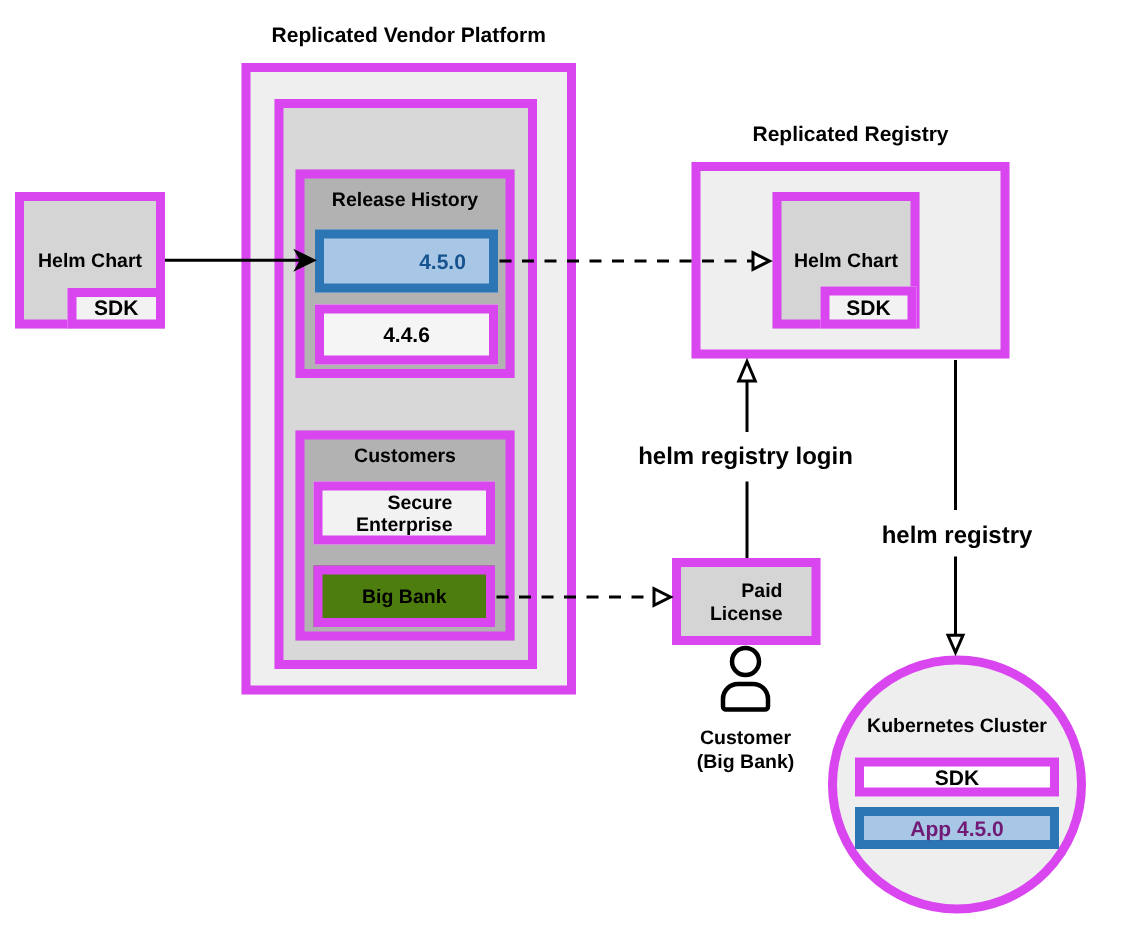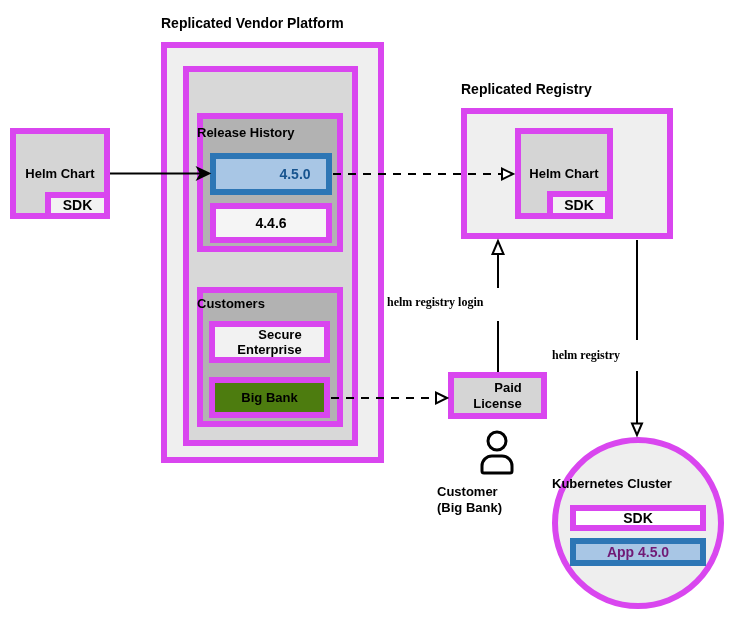--- a/index.html
+++ b/index.html
@@ -5,22 +5,22 @@
   html,body{margin:0;padding:0;background:#fff;}
   .canvas{
     position:relative;width:747px;height:634px;background:#ffffff;overflow:hidden;
     font-family:"Liberation Sans",sans-serif;font-weight:bold;color:#000;
   }
   .box{
     position:absolute;border:6px solid #d946ef;box-sizing:border-box;
     display:flex;align-items:center;justify-content:center;
     text-align:right;font-size:13px;line-height:1.18;
   }
-  .label{position:absolute;text-align:left;font-size:13px;line-height:1.2;}
-  .mono{font-family:Liberation Serif, serif;font-size:12px;font-weight:bold;}
+  .label{position:absolute;text-align:center;font-size:13px;line-height:1.2;}
+  .mono{font-family:Liberation Sans, sans-serif;font-size:16px;font-weight:bold;}
 
   
   .platform-box{left:161px;top:42px;width:223px;height:421px;background:#efefef;}
   .stable-box{left:183px;top:66px;width:175px;height:380px;background:#d8d8d8;}
   .relhist-box{left:197px;top:113px;width:146px;height:139px;background:#b2b2b2;}
   .rel-450{left:210px;top:153px;width:122px;height:42px;background:#a8c6e5;border-color:#2d76b5;color:#17548f;font-size:14px;padding-left:48px;}
   .rel-446{left:210px;top:203px;width:122px;height:40px;background:#f5f5f5;font-size:14px;}
   .customers-box{left:197px;top:287px;width:146px;height:140px;background:#b2b2b2;}
   .secure-box{left:209px;top:321px;width:121px;height:42px;background:#f2f2f2;padding:0 24px;}
   .bigbank-box{left:209px;top:377px;width:121px;height:41px;background:#4d7c0f;}
@@ -28,21 +28,21 @@
   
   .helm-left{left:10px;top:128px;width:100px;height:91px;background:#d5d5d5;}
   .sdk-left{left:45px;top:192px;width:65px;height:27px;background:#f2f2f2;font-size:14px;}
 
   
   .registry-box{left:461px;top:108px;width:212px;height:131px;background:#efefef;}
   .helm-reg{left:515px;top:128px;width:98px;height:91px;background:#d5d5d5;}
   .sdk-reg{left:547px;top:191px;width:64px;height:28px;background:#f2f2f2;font-size:14px;}
 
   
-  .license-box{left:448px;top:372px;width:99px;height:47px;background:#d5d5d5;padding:4px 22px;}
+  .license-box{left:448px;top:372px;width:99px;height:58px;background:#d5d5d5;padding:4px 22px;}
 
   
   .k8s-circle{left:552px;top:437px;width:172px;height:172px;background:#eeeeee;border-radius:50%;}
   .k8s-sdk{left:570px;top:505px;width:136px;height:26px;background:#ffffff;font-size:14px;}
   .k8s-app{left:570px;top:538px;width:136px;height:28px;background:#a8c6e5;border-color:#2d76b5;color:#701a75;font-size:14px;}
 
   
   .lbl-platform{left:161px;top:15px;width:223px;font-size:14px;}
   .lbl-stable{left:183px;top:77px;width:175px;}
   .lbl-relhist{left:197px;top:125px;width:146px;}

